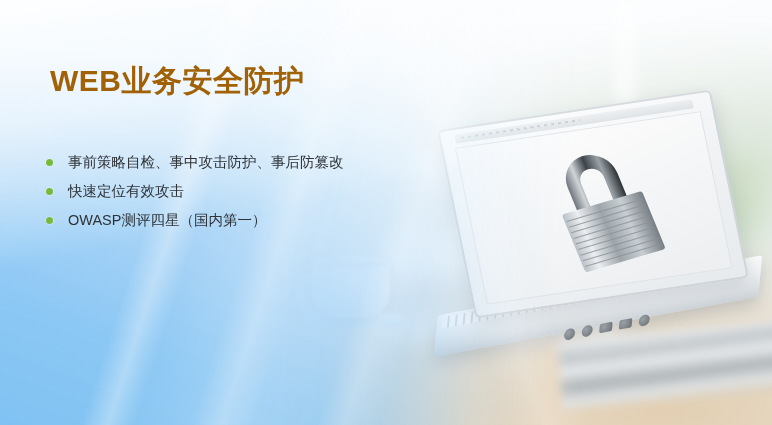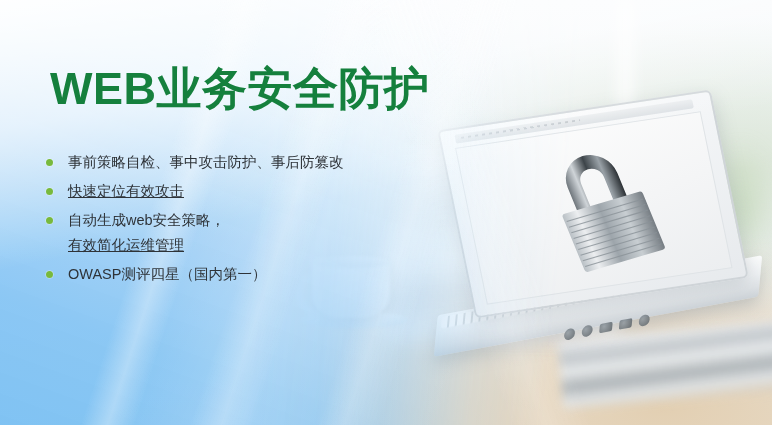--- a/index.html
+++ b/index.html
@@ -166,44 +166,44 @@
   }
   .streak-soft{
     background:linear-gradient(112deg,transparent 30%,rgba(255,255,255,.22) 44%,rgba(255,255,255,.05) 56%,transparent 66%);
   }
 
   
   #content{position:absolute;left:0;top:0;width:100%;height:100%;}
 
   #title{
     position:absolute;left:50px;top:66px;
-    font-size:45px;font-weight:bold;
+    font-size:30px;font-weight:bold;
     letter-spacing:.5px;
-    color:#15803d;
+    color:#a16207;
     white-space:nowrap;
     line-height:1;
   }
 
   #bullets{position:absolute;left:46px;top:150px;width:380px;}
   .bullet-item{
     position:relative;
     padding-left:22px;
     margin-bottom:4px;
     color:#2e3338;
     font-size:14.5px;
     line-height:25px;
   }
   .dot{
     position:absolute;left:0;top:9px;
     width:7px;height:7px;border-radius:50%;
     background:#78b93d;
     box-shadow:0 0 0 .5px rgba(255,255,255,.5);
   }
   .bullet-line{display:block;white-space:nowrap;}
-  .bullet-line.indent{padding-left:0;text-decoration:underline;}
+  .bullet-line.indent{padding-left:0;}
 </style>
 </head>
 <body>
 
 <div id="banner">
 
   <div class="bg-layer bg-photo-base"></div>
   <div class="bg-layer bg-shelves"></div>
   <div class="bg-layer bg-mullion"></div>
   <div class="bg-layer bg-greenery"></div>
@@ -283,25 +283,20 @@
       <div class="bullet-item">
         <span class="dot"></span>
         <span class="bullet-line">事前策略自检、事中攻击防护、事后防篡改</span>
       </div>
 
       <div class="bullet-item">
         <span class="dot"></span>
         <span class="bullet-line indent">快速定位有效攻击</span>
       </div>
 
-      <div class="bullet-item">
-        <span class="dot"></span>
-        <span class="bullet-line">自动生成web安全策略，</span>
-        <span class="bullet-line indent">有效简化运维管理</span>
-      </div>
 
       <div class="bullet-item">
         <span class="dot"></span>
         <span class="bullet-line">OWASP测评四星（国内第一）</span>
       </div>
 
     </div>
   </div>
 </div>
 

